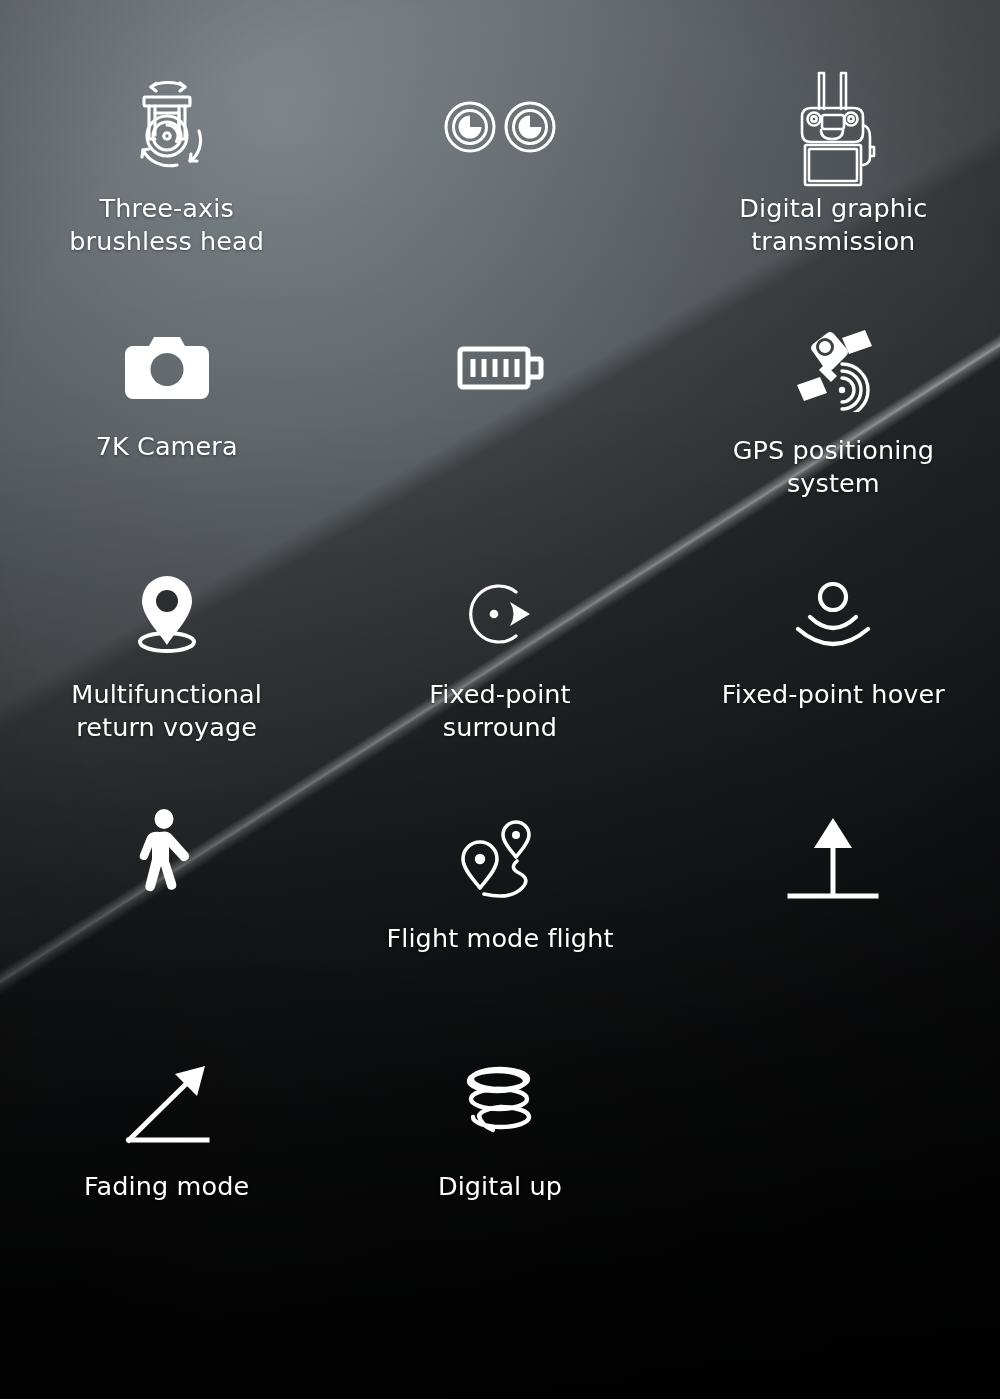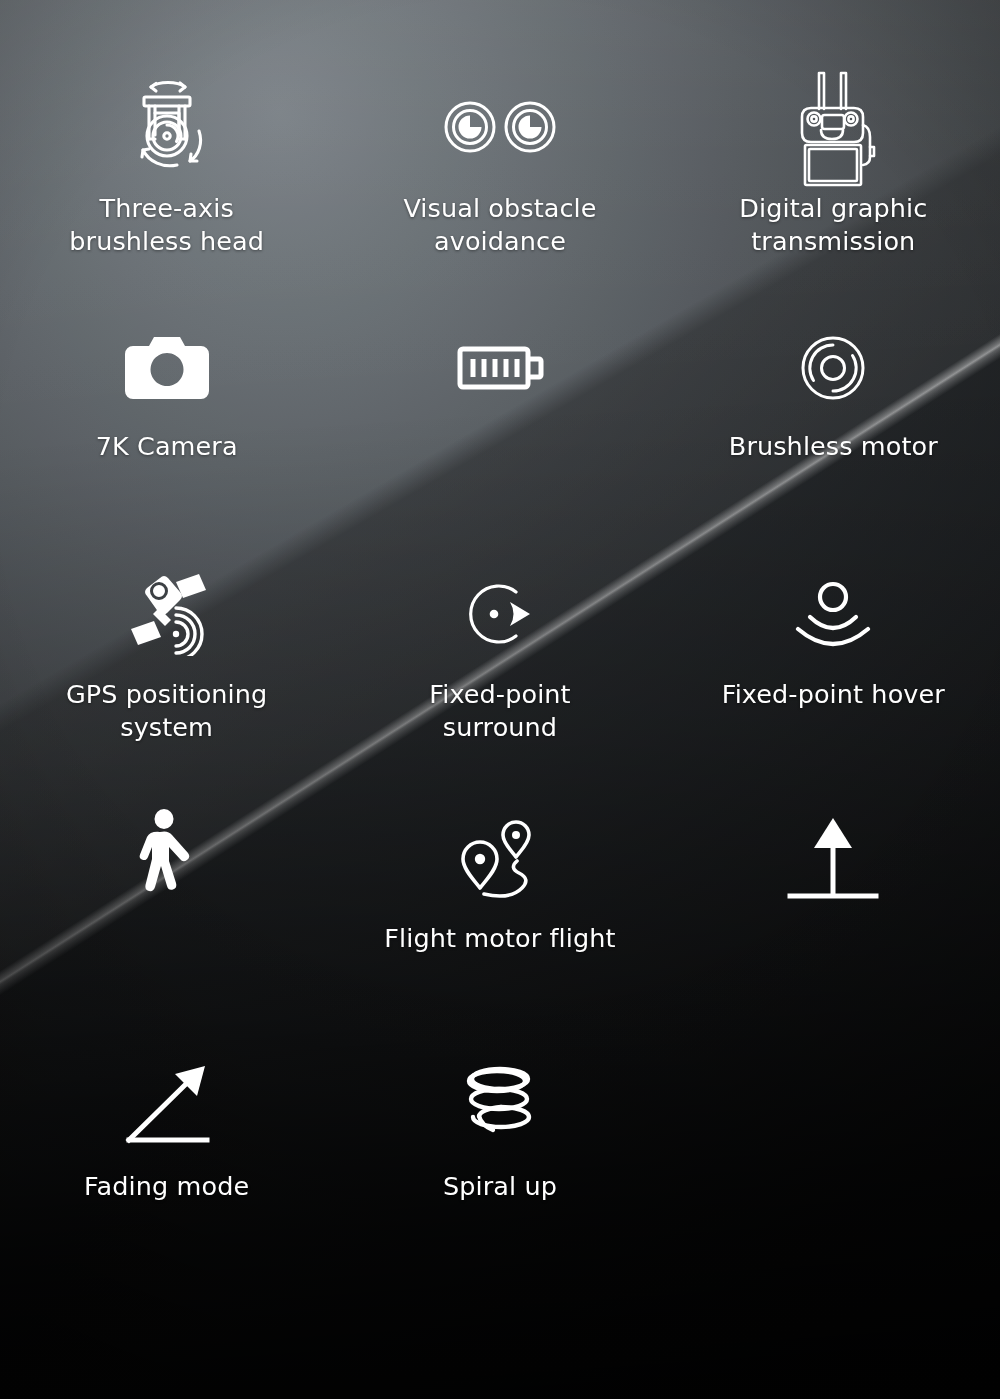--- a/index.html
+++ b/index.html
@@ -185,22 +185,20 @@
       <div class="icon-wrap">
         <svg width="124" height="62" viewBox="0 0 124 62" fill="none" stroke="#ffffff" stroke-width="3" stroke-linecap="round">
           <circle cx="32" cy="31" r="24"></circle>
           <circle cx="32" cy="31" r="16.5"></circle>
           <path d="M32 19.5 a11.5 11.5 0 1 0 11.5 11.5 L32 31 Z" fill="#ffffff" stroke="none"></path>
           <circle cx="92" cy="31" r="24"></circle>
           <circle cx="92" cy="31" r="16.5"></circle>
           <path d="M92 19.5 a11.5 11.5 0 1 0 11.5 11.5 L92 31 Z" fill="#ffffff" stroke="none"></path>
         </svg>
       </div>
-      <div class="label">Visual obstacle
-avoidance</div>
     </div>
 
     <div class="cell r1">
       <div class="icon-wrap">
         <svg width="100" height="120" viewBox="0 0 100 120" fill="none" stroke="#ffffff" stroke-width="2.6" stroke-linecap="round" stroke-linejoin="round">
 
           <path d="M36 6 L36 42 M36 6 L41 6 L41 42"></path>
           <path d="M58 6 L58 42 M58 6 L63 6 L63 42"></path>
 
           <path d="M19 50 q0 -9 9 -9 L71 41 q9 0 9 9 L80 66 q0 9 -9 9 L28 75 q-9 0 -9 -9 Z"></path>
@@ -246,31 +244,20 @@
             <path d="M17 19 L17 37"></path>
             <path d="M28 19 L28 37"></path>
             <path d="M39 19 L39 37"></path>
             <path d="M50 19 L50 37"></path>
             <path d="M61 19 L61 37"></path>
           </g>
         </svg>
       </div>
     </div>
 
-    <div class="cell r2">
-      <div class="icon-wrap">
-        <svg width="76" height="76" viewBox="0 0 76 76" fill="none" stroke="#ffffff" stroke-width="3" stroke-linecap="round">
-          <circle cx="38" cy="38" r="30"></circle>
-          <circle cx="38" cy="38" r="11.5"></circle>
-          <path d="M38 15 a23 23 0 0 0 -19.5 35.5"></path>
-          <path d="M38 61 a23 23 0 0 0 19.5 -35.5"></path>
-        </svg>
-      </div>
-      <div class="label">Brushless motor</div>
-    </div>
 
     <div class="cell r3">
       <div class="icon-wrap">
         <svg width="92" height="84" viewBox="0 0 92 84" fill="none">
           <g fill="#ffffff">
 
             <path d="M55 10 L78 2 L85 18 L62 26 Z"></path>
 
             <path d="M10 57 L33 49 L40 65 L17 73 Z"></path>
 
@@ -284,20 +271,31 @@
             <path d="M55 50 a12 12 0 0 1 0 24" transform="rotate(0 55 62)"></path>
             <path d="M55 43 a19 19 0 0 1 0 38"></path>
             <path d="M55 36 a26 26 0 0 1 0 52"></path>
           </g>
         </svg>
       </div>
       <div class="label">GPS positioning
 system</div>
     </div>
 
+    <div class="cell r3">
+      <div class="icon-wrap">
+        <svg width="80" height="84" viewBox="0 0 80 84" fill="none">
+          <path d="M40 4 a25 25 0 0 0 -25 25 c0 16 20 35 25 44 c5 -9 25 -28 25 -44 a25 25 0 0 0 -25 -25 z" fill="#ffffff"></path>
+          <circle cx="40" cy="29" r="11" fill="#2b2e31"></circle>
+          <ellipse cx="40" cy="70" rx="27" ry="9" stroke="#ffffff" stroke-width="4" fill="none"></ellipse>
+        </svg>
+      </div>
+      <div class="label">Multifunctional
+return voyage</div>
+    </div>
 
     <div class="cell r3">
       <div class="icon-wrap">
         <svg width="80" height="72" viewBox="0 0 80 72" fill="none" stroke="#ffffff" stroke-width="3.2" stroke-linecap="round">
           <path d="M56 14 A28 28 0 1 0 56 58"></path>
           <circle cx="34" cy="36" r="4.3" fill="#ffffff" stroke="none"></circle>
           <path d="M50 24 L70 36 L50 48 q7 -12 0 -24 z" fill="#ffffff" stroke="none"></path>
         </svg>
       </div>
       <div class="label">Fixed-point
@@ -330,21 +328,21 @@
 
           <path d="M26 26 a17 17 0 0 0 -17 17 c0 11 13 23 17 29 c4 -6 17 -18 17 -29 a17 17 0 0 0 -17 -17 z"></path>
           <circle cx="26" cy="43" r="5.2" fill="#ffffff" stroke="none"></circle>
 
           <path d="M62 6 a13 13 0 0 0 -13 13 c0 8.5 10 17.5 13 22 c3 -4.5 13 -13.5 13 -22 a13 13 0 0 0 -13 -13 z"></path>
           <circle cx="62" cy="19" r="4" fill="#ffffff" stroke="none"></circle>
 
           <path d="M30 78 q26 6 38 -6 q9 -9 -3 -15 q-10 -5 -2 -12" fill="none"></path>
         </svg>
       </div>
-      <div class="label">Flight motor flight</div>
+      <div class="label">Flight mode flight</div>
     </div>
 
     <div class="cell r5">
       <div class="icon-wrap">
         <svg width="98" height="92" viewBox="0 0 98 92" fill="none">
           <g stroke="#ffffff" stroke-width="5" stroke-linecap="square">
             <path d="M49 24 L49 80"></path>
             <path d="M6 82 L92 82"></path>
           </g>
           <path d="M49 4 L68 34 L30 34 Z" fill="#ffffff"></path>
@@ -375,17 +373,17 @@
                    a28 10 0 0 0 56 0
                    "></path>
           <path d="M11 20 a28 10 0 1 0 56 0 a28 10 0 1 0 -56 0"></path>
           <path d="M13 38 a28 10 0 1 0 56 0 a28 10 0 1 0 -56 0"></path>
           <path d="M15 56 a28 10 0 1 0 56 0"></path>
           <path d="M71 56 a28 10 0 0 0 -28 -10"></path>
           <path d="M43 46 a28 10 0 0 0 -22 9"></path>
           <path d="M21 55 q2 9 14 14"></path>
         </svg>
       </div>
-      <div class="label">Spiral up</div>
+      <div class="label">Digital up</div>
     </div>
 
   </div>
 </div>
 
 </body></html>

